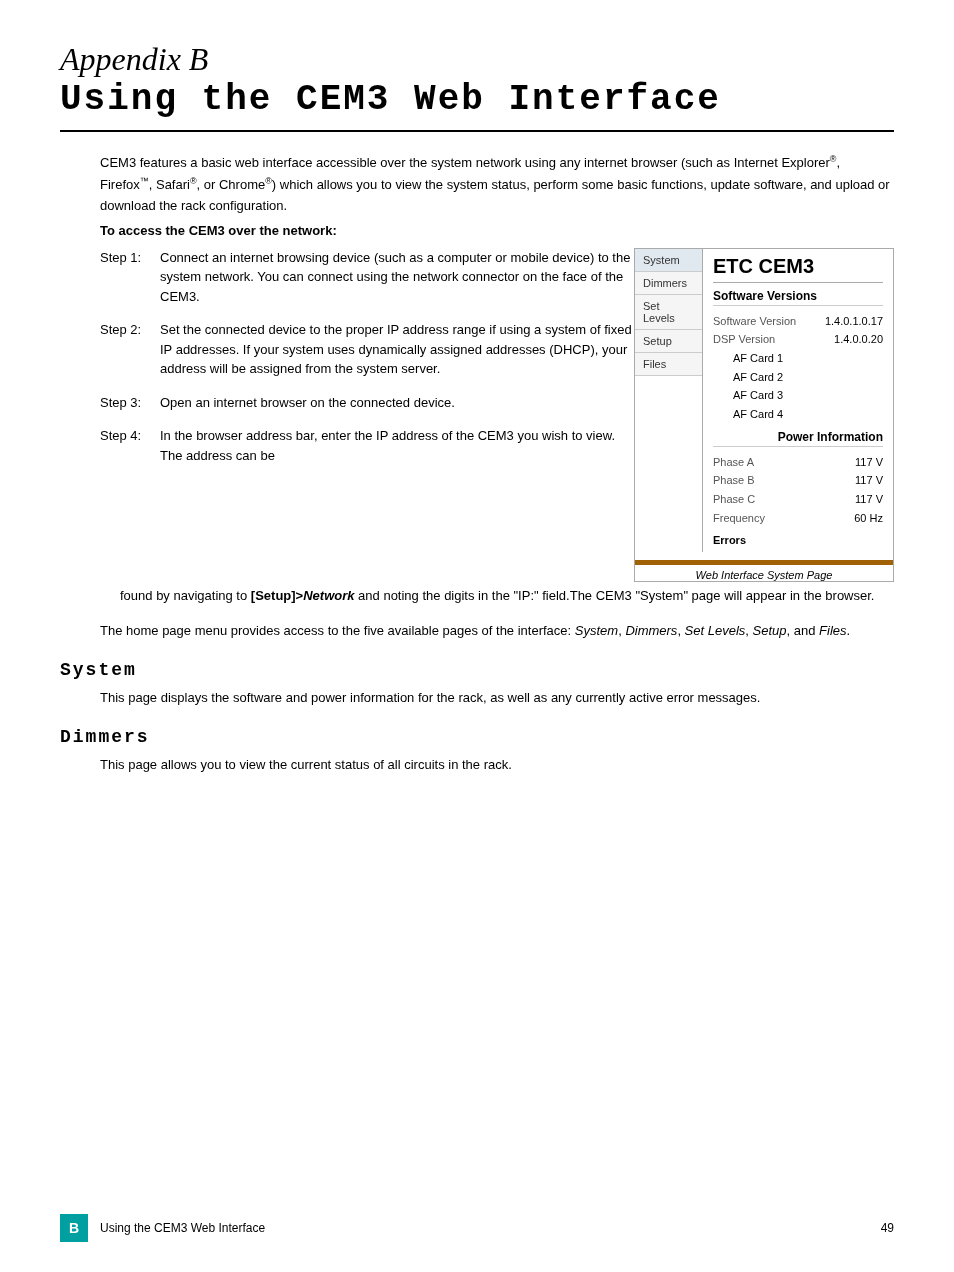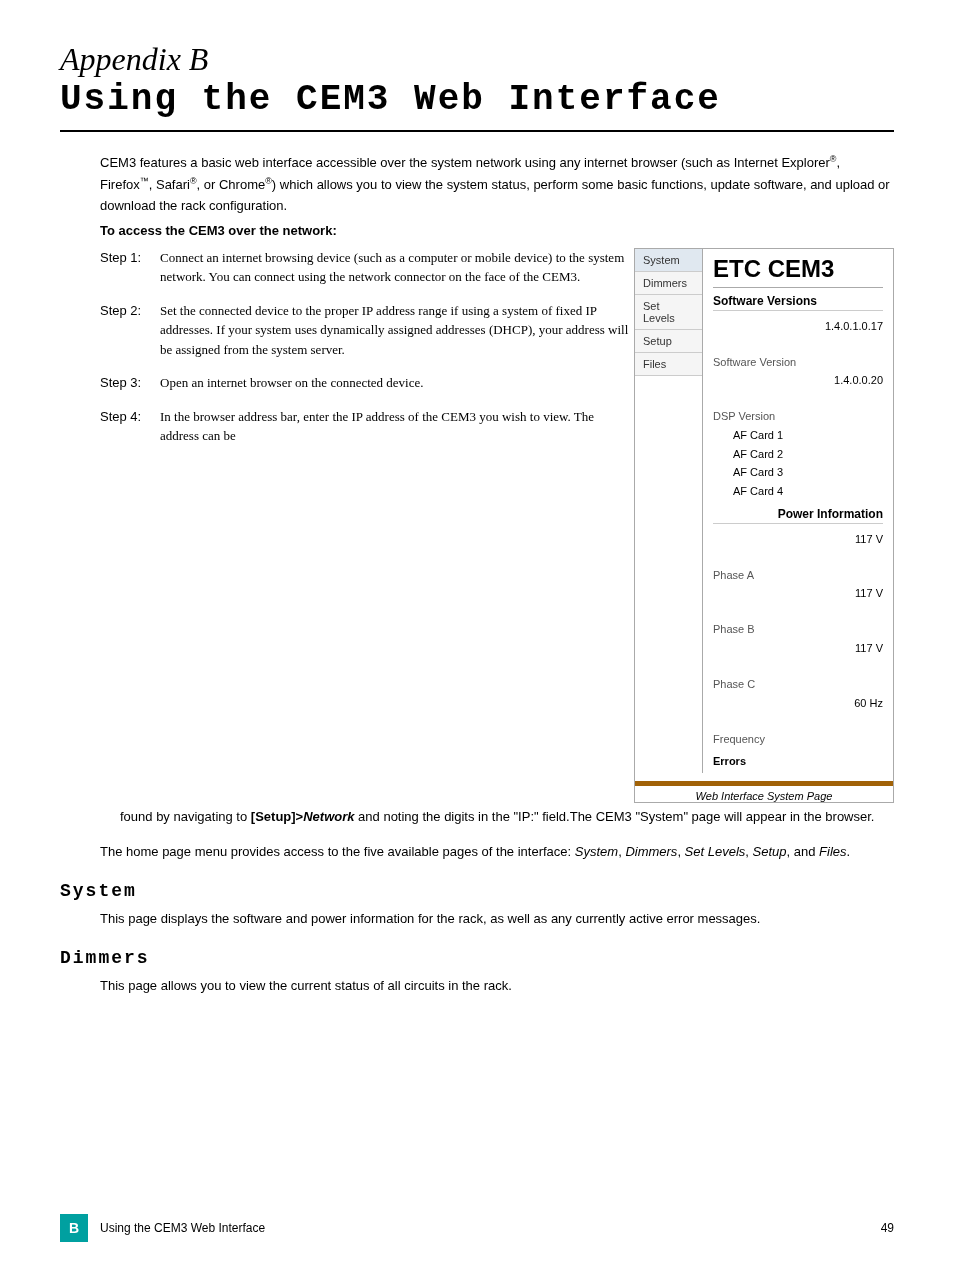--- a/index.html
+++ b/index.html
@@ -79,21 +79,20 @@
       margin-bottom: 14px;
     }
 
     .step-label {
       min-width: 50px;
       font-weight: normal;
     }
 
     .step-content {
       flex: 1;
-      font-family: Liberation Serif, serif;
     }
 
     .step-content-indent {
       margin-left: 60px;
       font-size: 13px;
       line-height: 1.5;
       margin-top: 4px;
     }
 
     .web-interface-box {
@@ -110,21 +109,21 @@
       background: #f5f5f5;
       color: #333;
       cursor: pointer;
     }
 
     .wi-nav-item.active {
       background: #e0e8f0;
     }
 
     .wi-title {
-      font-size: 24px;
+      font-size: 20px;
       font-weight: bold;
       color: #000;
       border-bottom: 1px solid #aaa;
       padding-bottom: 4px;
       margin-bottom: 6px;
     }
 
     .wi-section-title {
       font-weight: bold;
       font-size: 12px;
@@ -135,21 +134,20 @@
 
     .wi-row {
       display: flex;
       justify-content: space-between;
       font-size: 11px;
       line-height: 1.7;
     }
 
     .wi-row-label {
       color: #555;
-      margin-top: 36px;
     }
 
     .wi-row-value {
       color: #000;
     }
 
     .wi-card-list {
       font-size: 11px;
       padding-left: 20px;
       line-height: 1.7;

